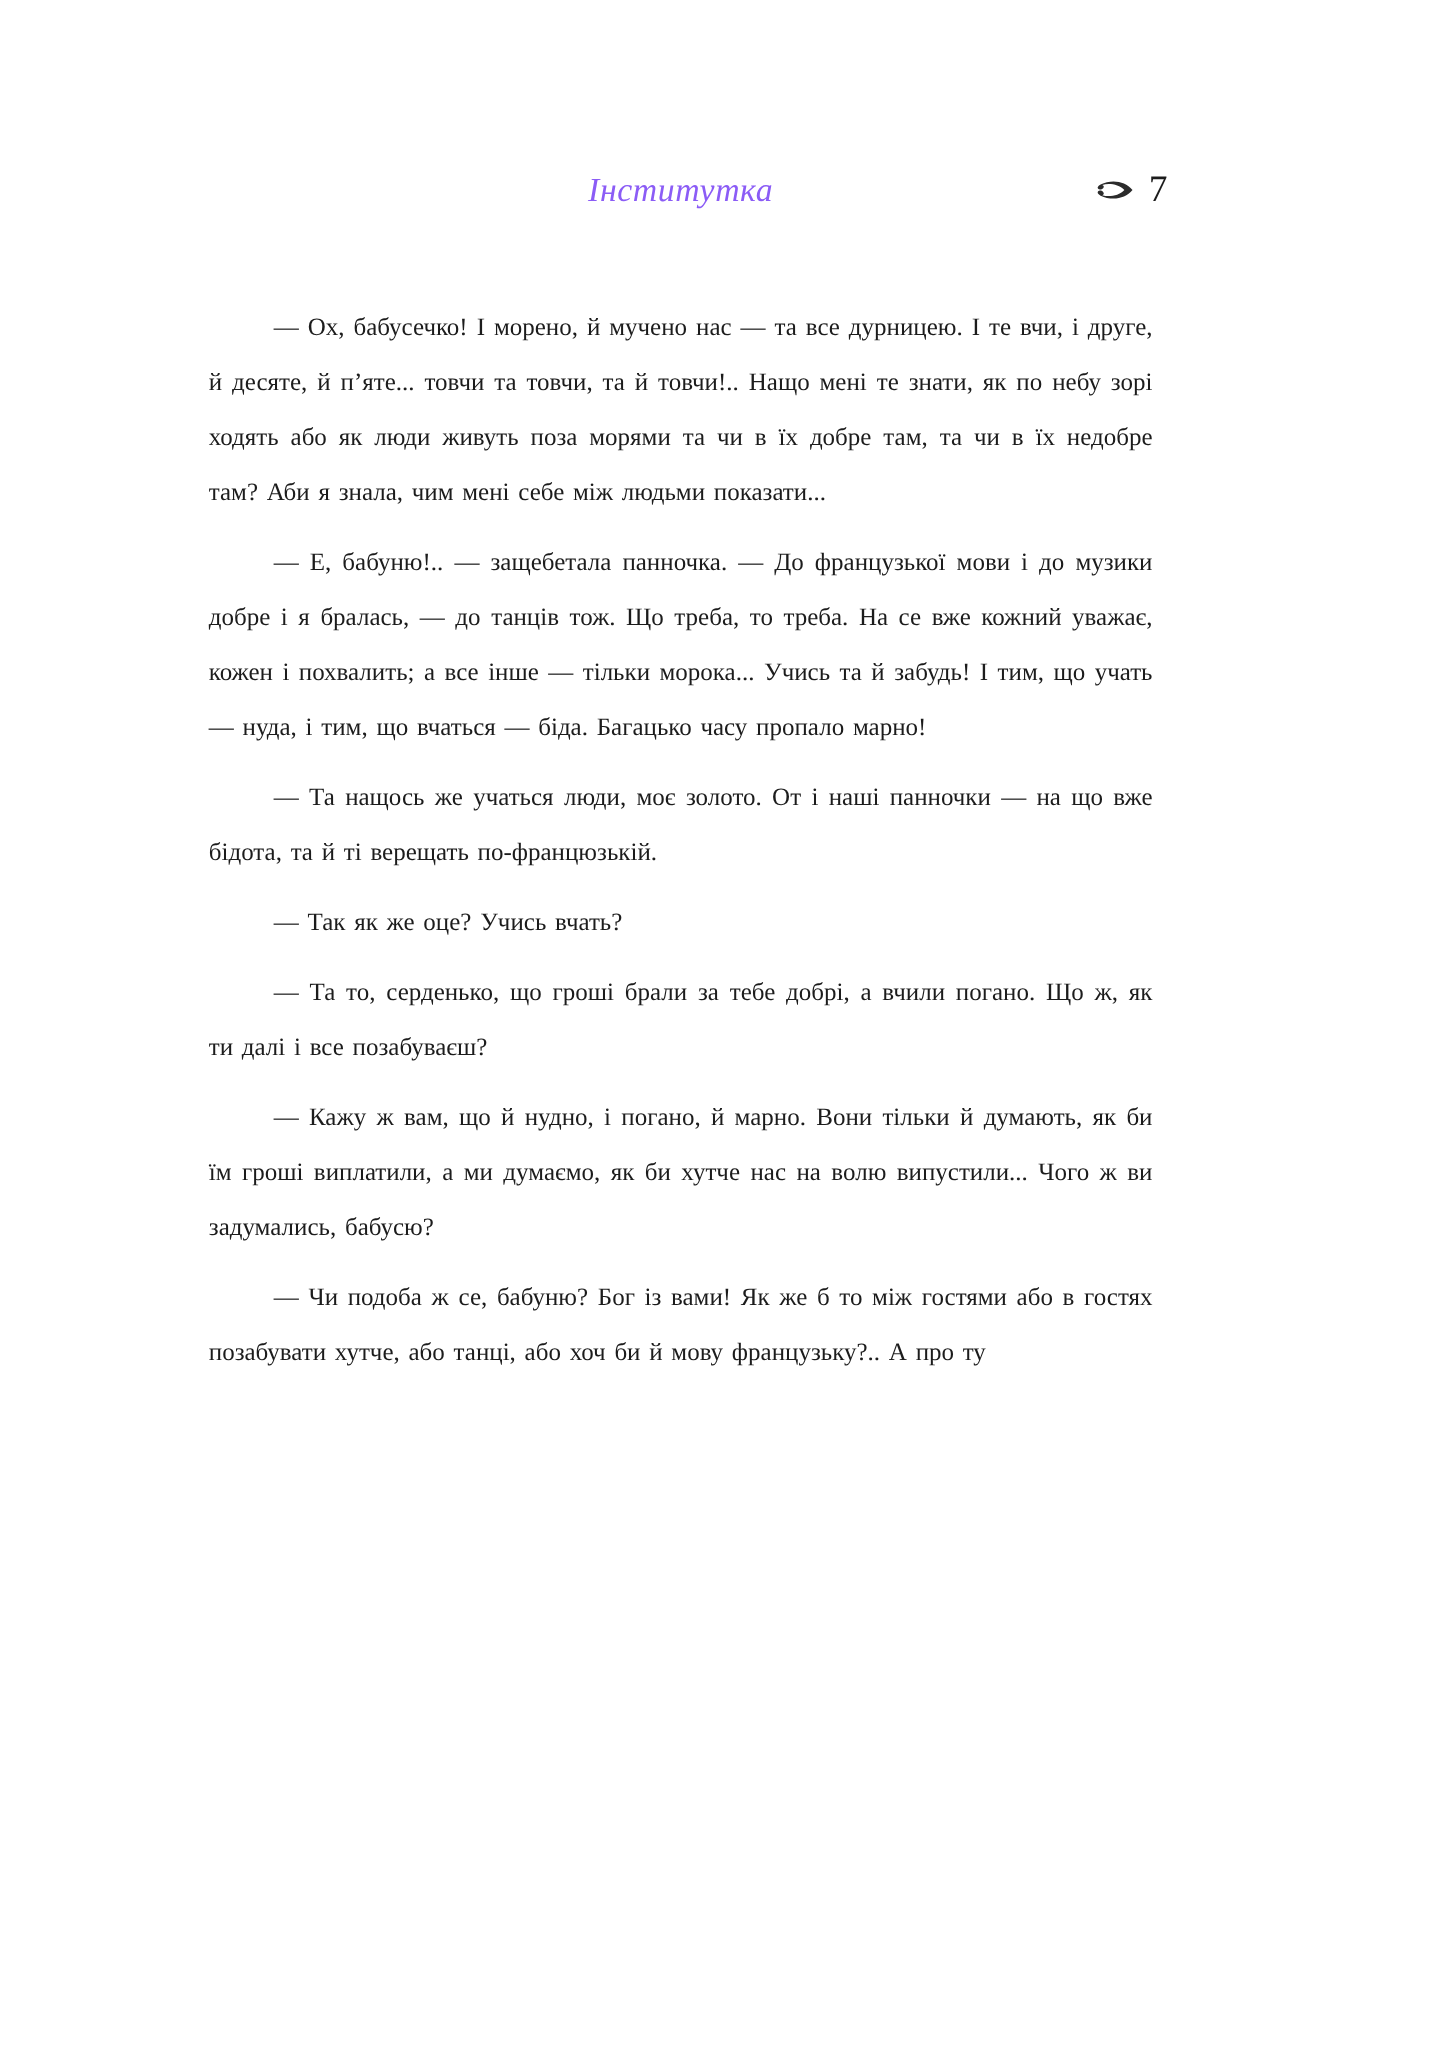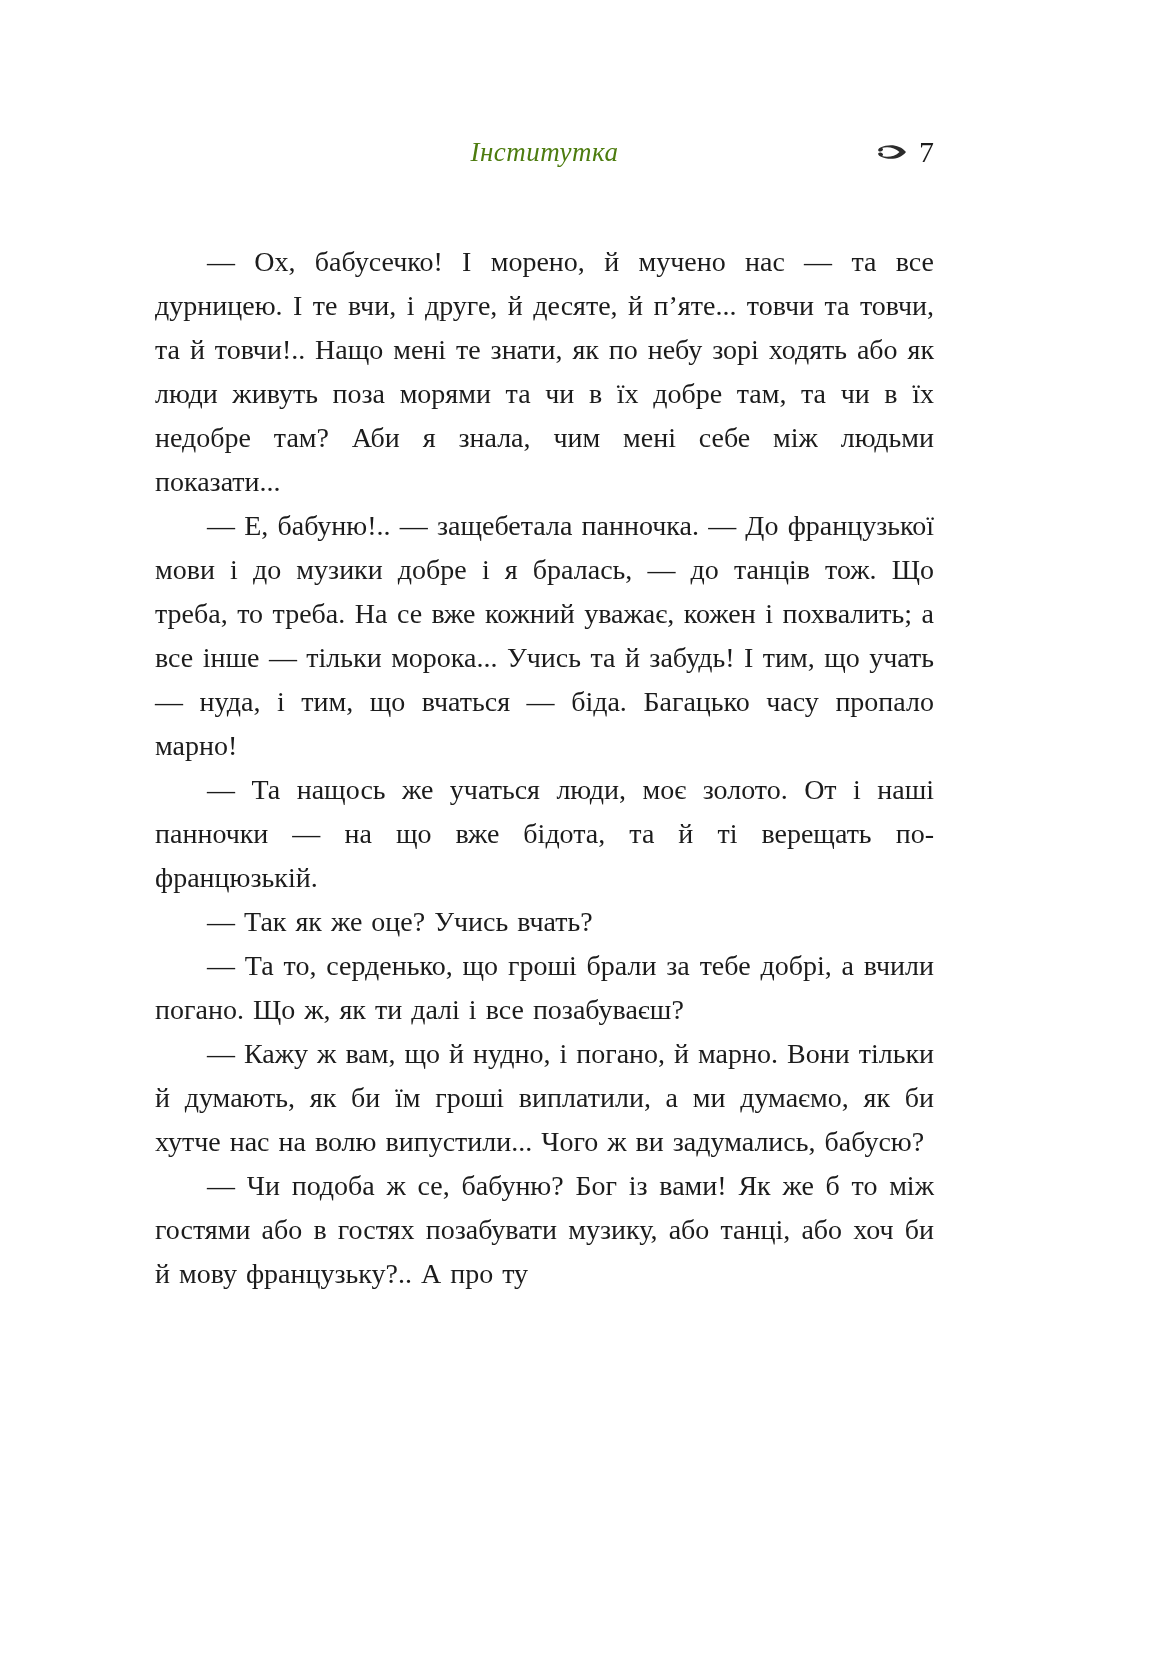--- a/index.html
+++ b/index.html
@@ -23,21 +23,21 @@
     position: relative;
     height: 40px;
     margin-bottom: 68px;
   }
   .running-head {
     display: block;
     text-align: center;
     font-style: italic;
     font-size: 27px;
     line-height: 40px;
-    color: #4d7c0f;
+    color: #8b5cf6;
     letter-spacing: 0.5px;
   }
   .folio {
     position: absolute;
     right: 0;
     top: 0;
     height: 40px;
     display: flex;
     align-items: center;
     gap: 12px;
@@ -49,22 +49,22 @@
   .fleuron svg {
     display: block;
     fill: #2b2b2b;
   }
   .page-number {
     font-size: 30px;
     line-height: 40px;
     color: #1c1c1c;
   }
   .page-body p {
-    margin: 0;
-    font-size: 28px;
+    margin: 12px;
+    font-size: 20px;
     line-height: 44px;
     text-align: justify;
     text-indent: 52px;
     word-spacing: 2px;
   }
 </style>
 </head>
 <body>
 
 <div class="page">
@@ -91,16 +91,16 @@
     </span>
   </header>
 
   <main class="page-body">
     <p>— Ох, бабусечко! І морено, й мучено нас — та все дурницею. І те вчи, і друге, й десяте, й п’яте... товчи та товчи, та й товчи!.. Нащо мені те знати, як по небу зорі ходять або як люди живуть поза морями та чи в їх добре там, та чи в їх недобре там? Аби я знала, чим мені себе між людьми показати...</p>
     <p>— Е, бабуню!.. — защебетала панночка. — До французької мови і до музики добре і я бралась, — до танців тож. Що треба, то треба. На се вже кожний уважає, кожен і похвалить; а все інше — тільки морока... Учись та й забудь! І тим, що учать — нуда, і тим, що вчаться — біда. Багацько часу пропало марно!</p>
     <p>— Та нащось же учаться люди, моє золото. От і наші панночки — на що вже бідота, та й ті верещать по-францюзькій.</p>
     <p>— Так як же оце? Учись вчать?</p>
     <p>— Та то, серденько, що гроші брали за тебе добрі, а вчили погано. Що ж, як ти далі і все позабуваєш?</p>
     <p>— Кажу ж вам, що й нудно, і погано, й марно. Вони тільки й думають, як би їм гроші виплатили, а ми думаємо, як би хутче нас на волю випустили... Чого ж ви задумались, бабусю?</p>
-    <p>— Чи подоба ж се, бабуню? Бог із вами! Як же б то між гостями або в гостях позабувати музику, або танці, або хоч би й мову французьку?.. А про ту</p>
+    <p>— Чи подоба ж се, бабуню? Бог із вами! Як же б то між гостями або в гостях позабувати хутче, або танці, або хоч би й мову французьку?.. А про ту</p>
   </main>
 
 </div>
 
 </body></html>

